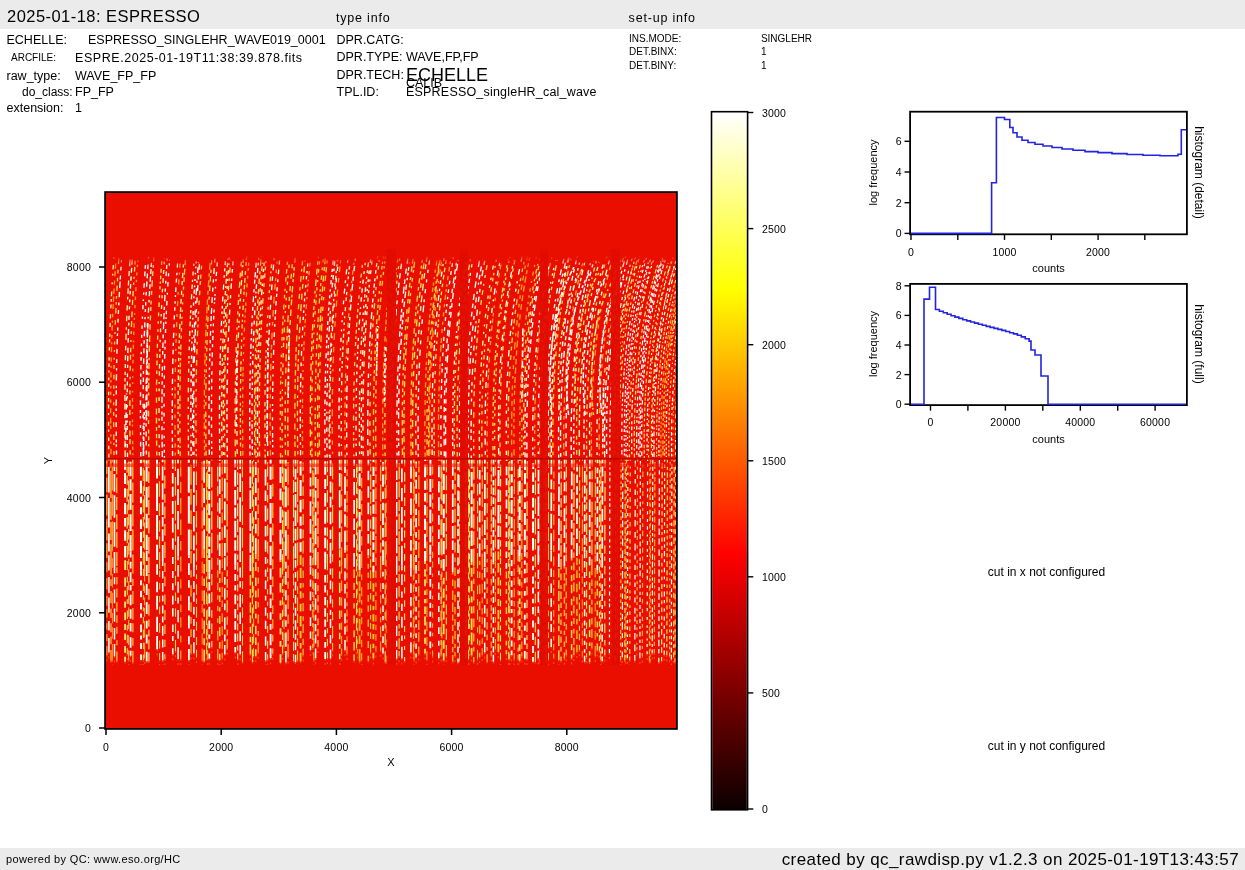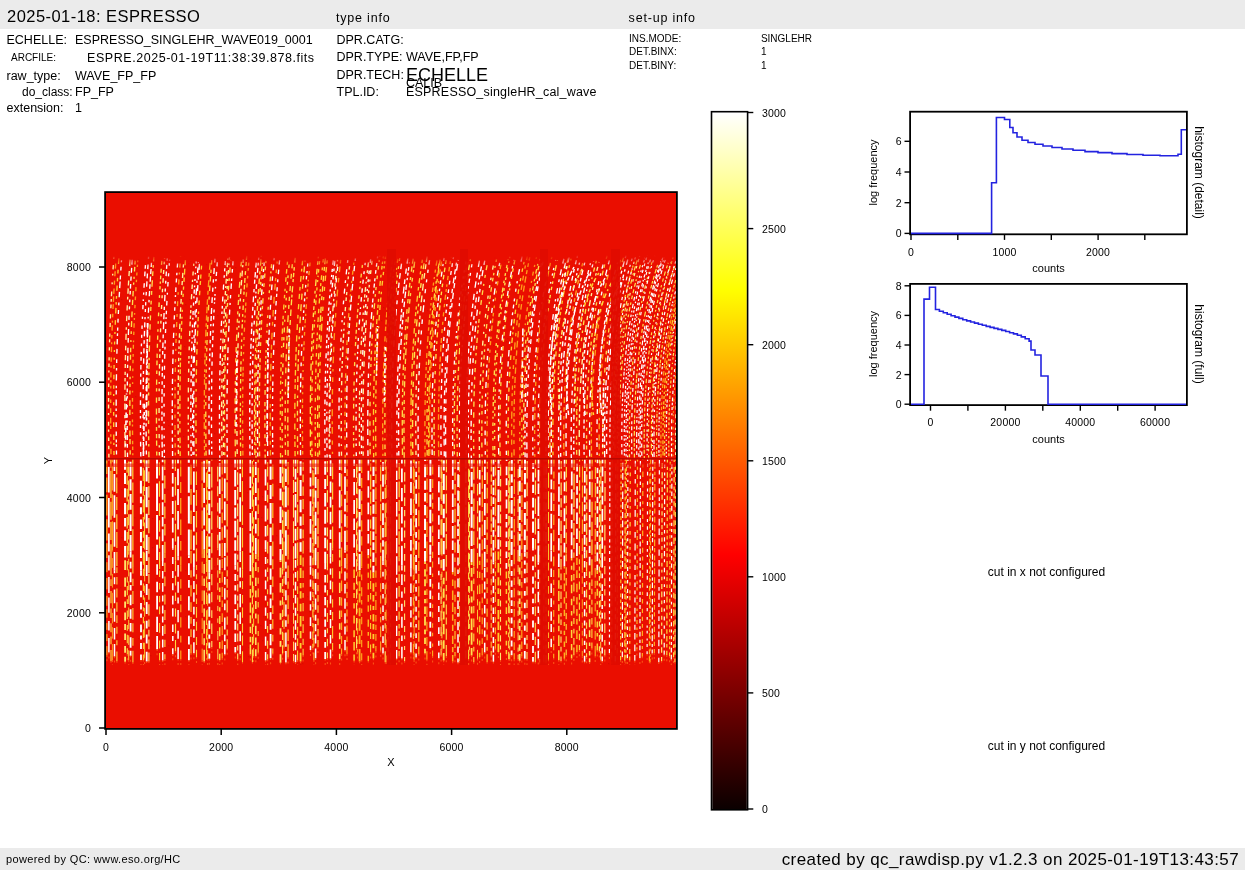--- a/index.html
+++ b/index.html
@@ -1,21 +1,21 @@
 <!DOCTYPE html>
 <html><head><meta charset="utf-8"><style>html,body{margin:0;padding:0}body{width:1245px;height:870px;background:#fff;position:relative;overflow:hidden;font-family:"Liberation Sans",sans-serif;color:#000;}</style></head><body>
 <div style="position:absolute;left:0;top:0;width:1245px;height:29px;background:#ebebeb"></div>
 <div style="position:absolute;left:0;top:848px;width:1245px;height:22px;background:#ebebeb"></div>
 <div style="position:absolute;left:7px;top:8.4px;font-size:16.5px;line-height:16.5px;white-space:nowrap;letter-spacing:0.45px;">2025-01-18: ESPRESSO</div>
 <div style="position:absolute;left:336px;top:12.3px;font-size:12.5px;line-height:12.5px;white-space:nowrap;letter-spacing:0.8px;">type info</div>
 <div style="position:absolute;left:628.6px;top:12.3px;font-size:12.5px;line-height:12.5px;white-space:nowrap;letter-spacing:0.8px;">set-up info</div>
 <div style="position:absolute;left:6.5px;top:33.8px;font-size:12.5px;line-height:12.5px;white-space:nowrap;">ECHELLE:</div>
-<div style="position:absolute;left:75px;top:33.8px;font-size:12.5px;line-height:12.5px;white-space:nowrap;">ESPRESSO_SINGLEHR_WAVE019_0001</div>
+<div style="position:absolute;left:88px;top:33.8px;font-size:12.5px;line-height:12.5px;white-space:nowrap;">ESPRESSO_SINGLEHR_WAVE019_0001</div>
 <div style="position:absolute;left:11px;top:52.3px;font-size:10px;line-height:12.5px;white-space:nowrap;">ARCFILE:</div>
-<div style="position:absolute;left:75px;top:52.3px;font-size:12.5px;line-height:12.5px;white-space:nowrap;letter-spacing:0.55px;margin-left:12px;">ESPRE.2025-01-19T11:38:39.878.fits</div>
+<div style="position:absolute;left:75px;top:52.3px;font-size:12.5px;line-height:12.5px;white-space:nowrap;letter-spacing:0.55px;">ESPRE.2025-01-19T11:38:39.878.fits</div>
 <div style="position:absolute;left:6.5px;top:69.6px;font-size:12.5px;line-height:12.5px;white-space:nowrap;">raw_type:</div>
 <div style="position:absolute;left:75px;top:69.6px;font-size:12.5px;line-height:12.5px;white-space:nowrap;">WAVE_FP_FP</div>
 <div style="position:absolute;left:22px;top:86.3px;font-size:12px;line-height:12.5px;white-space:nowrap;">do_class:</div>
 <div style="position:absolute;left:75px;top:86.3px;font-size:12.5px;line-height:12.5px;white-space:nowrap;">FP_FP</div>
 <div style="position:absolute;left:6.5px;top:102.3px;font-size:12.5px;line-height:12.5px;white-space:nowrap;">extension:</div>
 <div style="position:absolute;left:75px;top:102.3px;font-size:12.5px;line-height:12.5px;white-space:nowrap;">1</div>
 <div style="position:absolute;left:336.5px;top:33.6px;font-size:12.5px;line-height:12.5px;white-space:nowrap;">DPR.CATG:</div>
 <div style="position:absolute;left:406px;top:33.6px;font-size:12.5px;line-height:12.5px;white-space:nowrap;margin-top:43px;">CALIB</div>
 <div style="position:absolute;left:336.5px;top:51.1px;font-size:12.5px;line-height:12.5px;white-space:nowrap;">DPR.TYPE:</div>
 <div style="position:absolute;left:406px;top:51.1px;font-size:12.5px;line-height:12.5px;white-space:nowrap;">WAVE,FP,FP</div>

